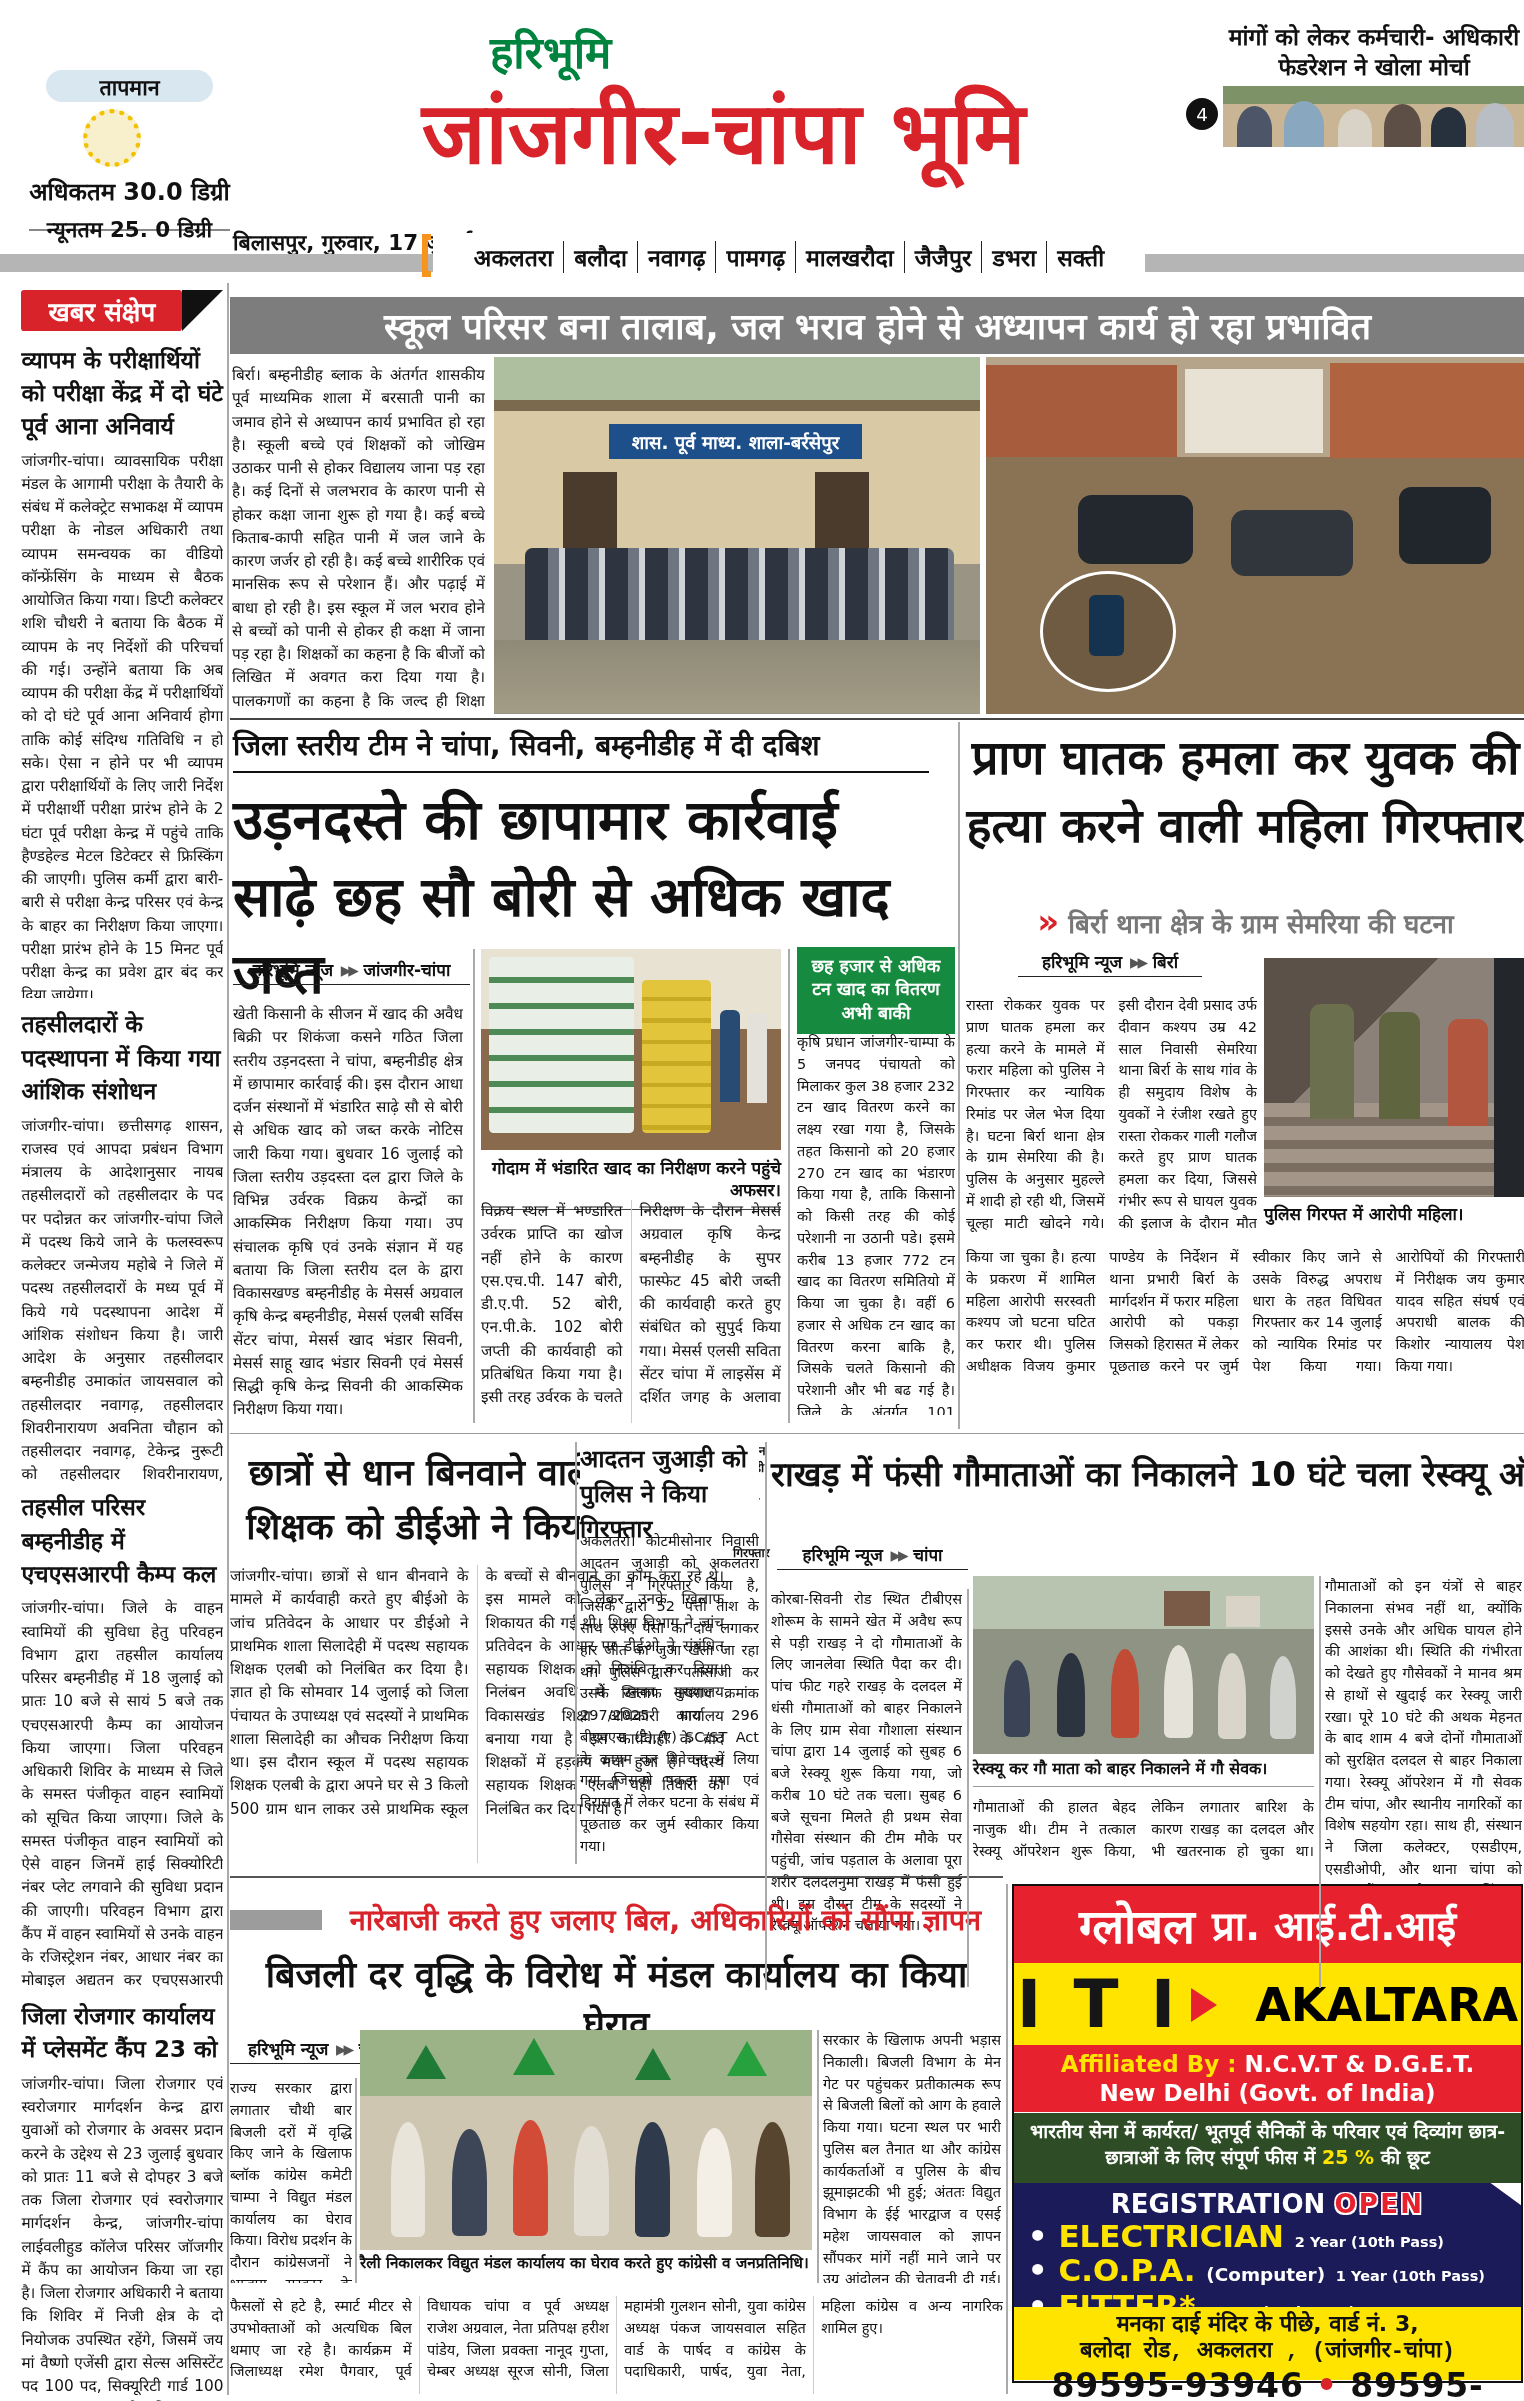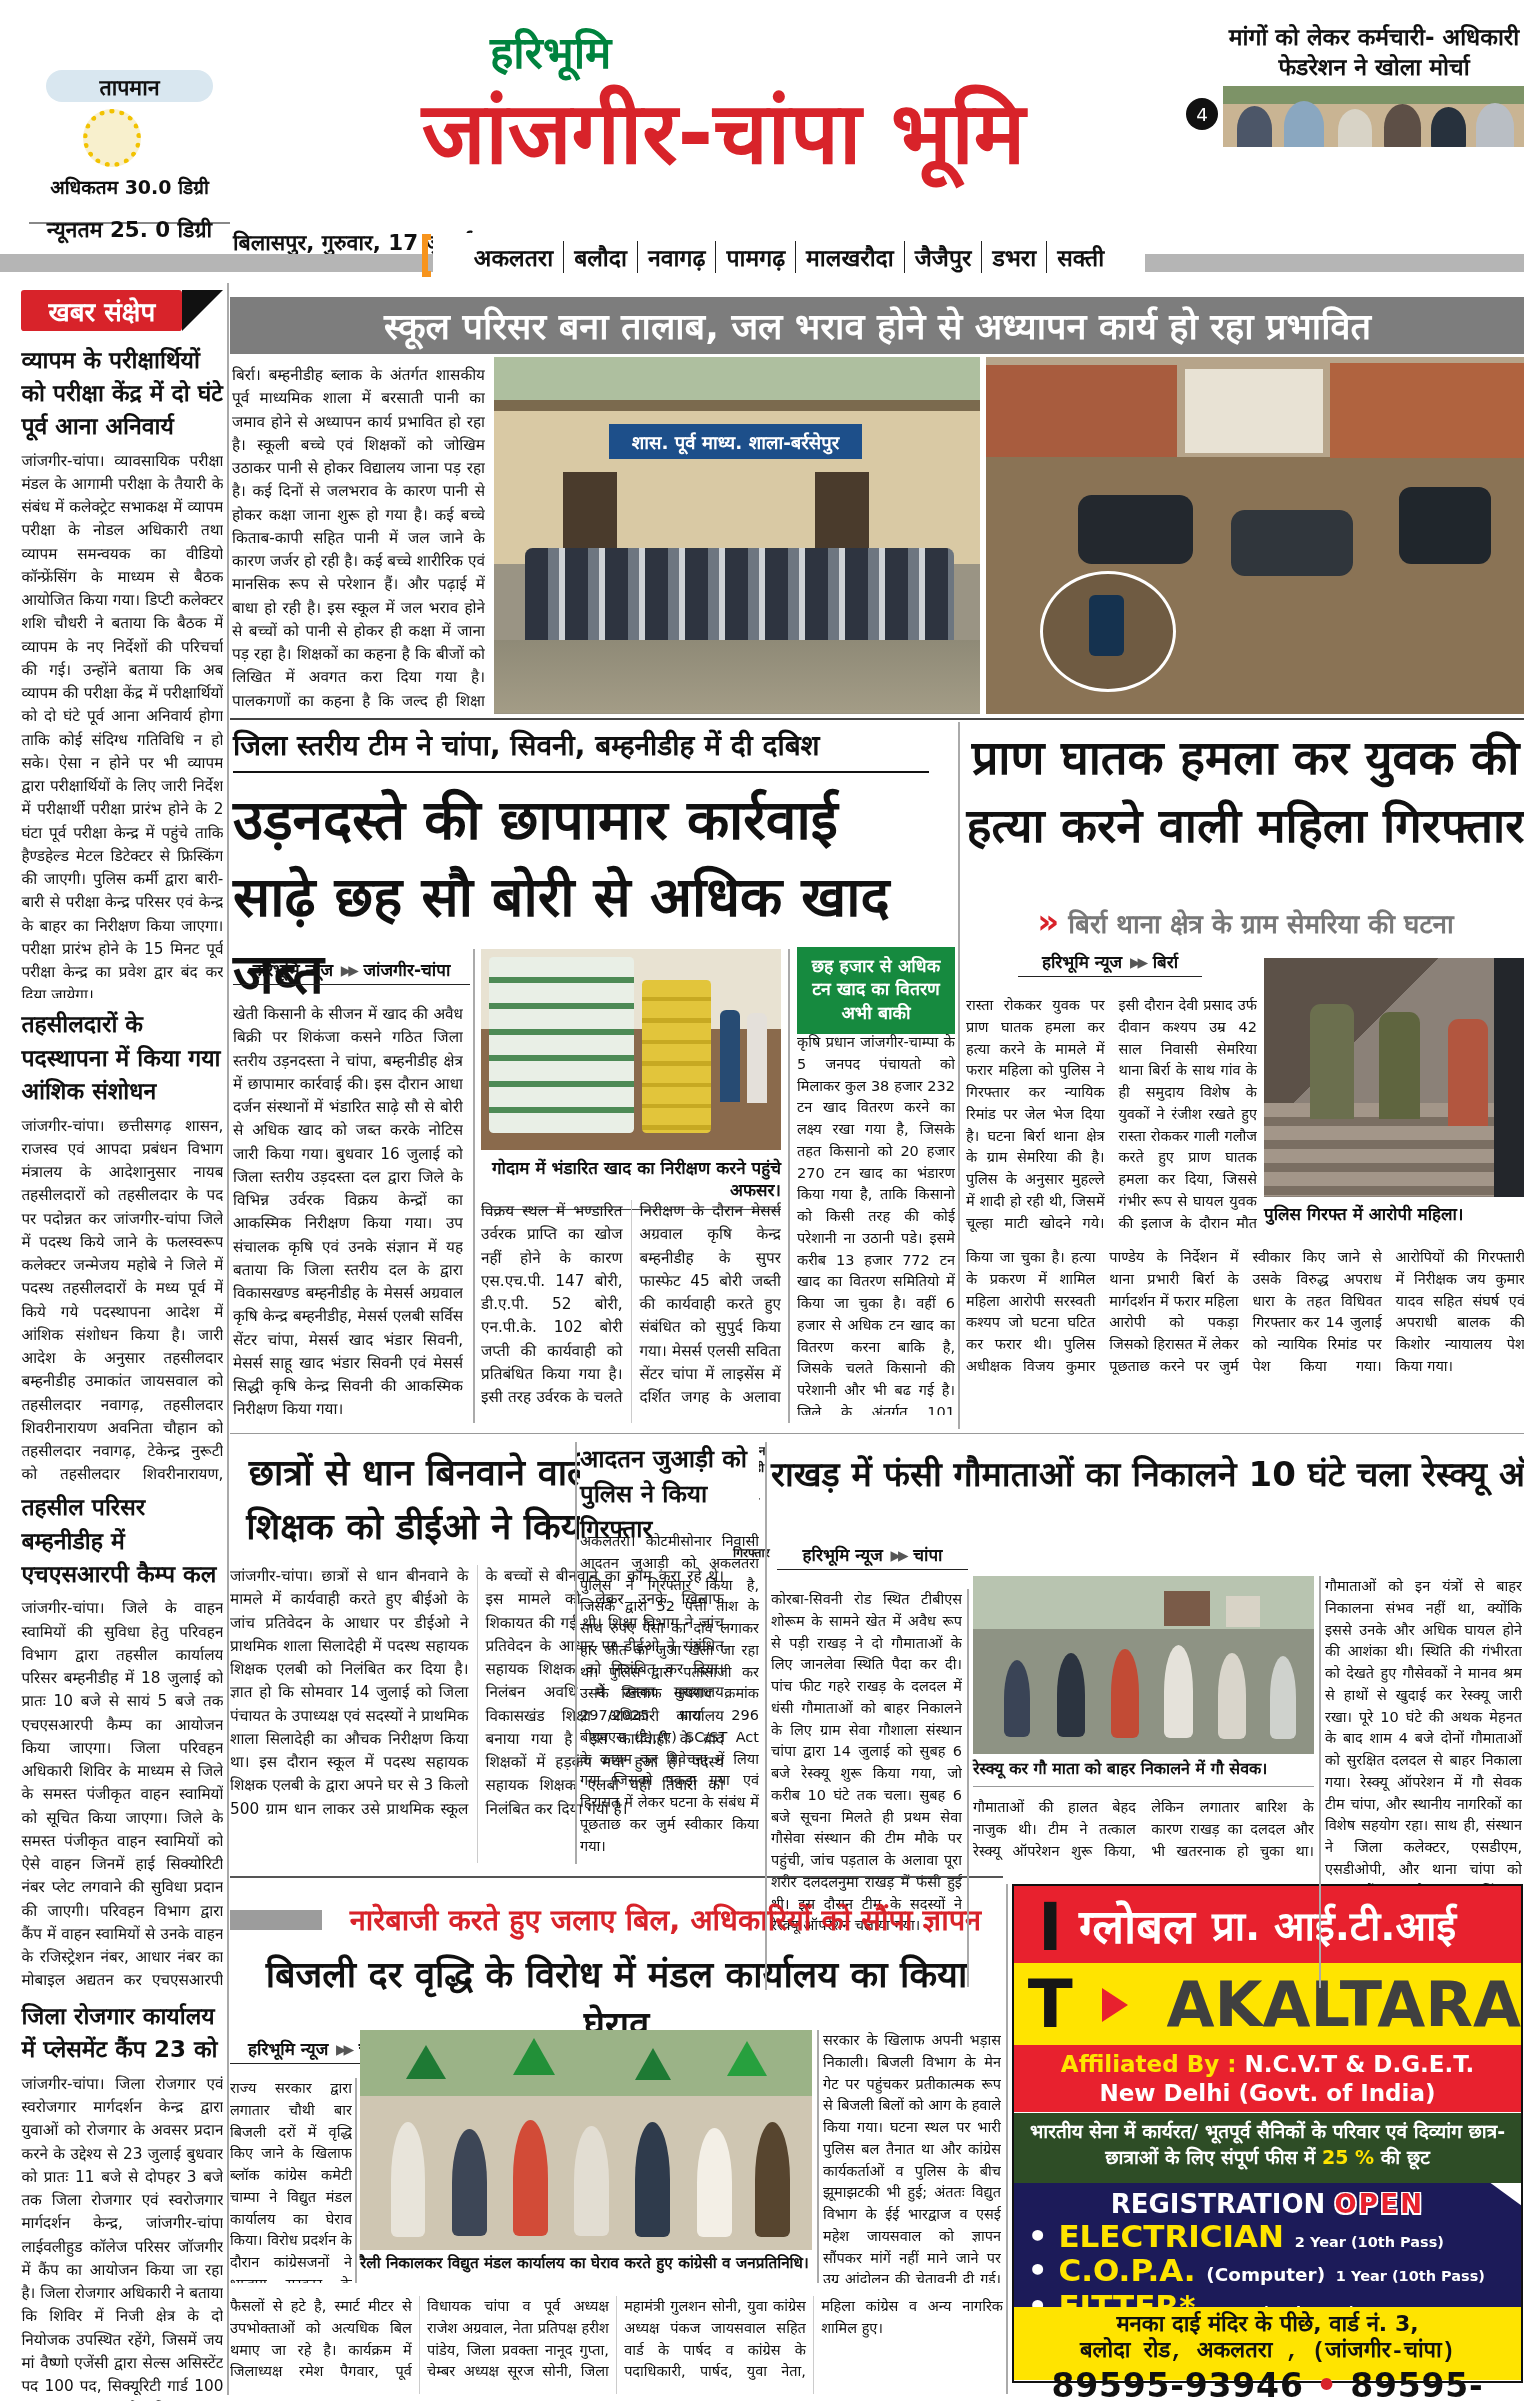--- a/index.html
+++ b/index.html
@@ -32,21 +32,21 @@
 <body>
 
 <div id="page">
 
   <div class="abs" style="left:46px;top:70px;width:167px;height:32px;background:#d9e7f0;border-radius:17px;
               display:flex;align-items:center;justify-content:center;font-size:21.4px;font-weight:bold;">
     <span>तापमान</span>
   </div>
   <div class="abs" style="left:83px;top:109px;width:58px;height:58px;border-radius:50%;
               background:#f8f0cd;border:5.4px dotted #f2c200;box-sizing:border-box;"></div>
-  <div class="abs b" style="left:29px;top:174px;width:201px;text-align:center;font-size:19px;border-bottom:2.3px solid #888;padding-bottom:22px;">अधिकतम 30.0 डिग्री</div>
+  <div class="abs b" style="left:29px;top:174px;width:201px;text-align:center;font-size:24px;border-bottom:2.3px solid #888;padding-bottom:22px;">अधिकतम 30.0 डिग्री</div>
   <div class="abs b" style="left:29px;top:214px;width:201px;text-align:center;font-size:21.4px;">न्यूनतम 25. 0 डिग्री</div>
 
   <div class="abs b" style="left:490px;top:21.4px;width:283px;font-size:44px;color:#00833e;">हरिभूमि</div>
   <div class="abs b" style="left:253px;top:67px;width:941px;text-align:center;font-size:86px;line-height:1.55;color:#d8232a;white-space:nowrap;">जांजगीर-चांपा भूमि</div>
   <div class="abs b" style="left:233px;top:227px;font-size:21.4px;">बिलासपुर, गुरुवार, 17 जुलाई 2025</div>
 
   <div class="abs" style="left:0;top:254px;width:1524px;height:18.4px;background:#b5b5b5;"></div>
   <div class="abs" style="left:422px;top:234px;width:9.2px;height:43px;border-left:6.1px solid #f7941d;border-top:6.1px solid #f7941d;border-bottom:6.1px solid #f7941d;box-sizing:border-box;"></div>
   <div class="abs nav-towns" style="left:433px;top:233px;width:712px;height:47px;">
     <span>अकलतरा</span>
@@ -236,21 +236,21 @@
   <div class="abs just clip body-sm" style="left:230px;top:2296px;width:773px;height:98px;column-count:4;column-gap:15.3px;column-rule:0.8px solid #ccc;">फैसलों से हटे है, स्मार्ट मीटर से उपभोक्ताओं को अत्यधिक बिल थमाए जा रहे है। कार्यक्रम में जिलाध्यक्ष रमेश पैगवार, पूर्व विधायक चांपा व पूर्व अध्यक्ष राजेश अग्रवाल, नेता प्रतिपक्ष हरीश पांडेय, जिला प्रवक्ता नानूद गुप्ता, चेम्बर अध्यक्ष सूरज सोनी, जिला महामंत्री गुलशन सोनी, युवा कांग्रेस अध्यक्ष पंकज जायसवाल सहित वार्ड के पार्षद व कांग्रेस के पदाधिकारी, पार्षद, युवा नेता, महिला कांग्रेस व अन्य नागरिक शामिल हुए।</div>
 
   <div class="abs" style="left:1012px;top:1884px;width:511px;height:499px;border:2.3px solid #111;box-sizing:border-box;">
     <div class="adband" style="top:0;height:77px;background:#e8212e;display:flex;align-items:center;justify-content:center;gap:17px;">
       <span class="b" style="color:#fff;font-size:47px;">ग्लोबल</span>
       <span class="b" style="color:#fff;font-size:40px;">प्रा. आई.टी.आई</span>
     </div>
     <div class="adband" style="top:77px;height:83px;background:#ffe400;display:flex;align-items:center;justify-content:center;gap:10.7px;">
       <span class="b" style="color:#161616;font-size:66px;letter-spacing:4.6px;">I T I</span>
       <span style="width:0;height:0;border-top:17px solid transparent;border-bottom:17px solid transparent;border-left:26px solid #e8212e;display:inline-block;"></span>
-      <span class="b" style="color:#404040;font-size:62px;margin-left:28px;">AKALTARA</span>
+      <span class="b" style="color:#000000;font-size:46px;margin-left:28px;">AKALTARA</span>
     </div>
     <div class="adband" style="top:159px;height:67px;background:#e8212e;color:#fff;font-weight:bold;line-height:1.3;padding-top:4.6px;">
       <div style="font-size:23px;"><span style="color:#ffe400;">Affiliated By :</span> <span>N.C.V.T &amp; D.G.E.T.</span></div>
       <div style="font-size:23px;">New Delhi (Govt. of India)</div>
     </div>
     <div class="adband" style="top:227px;height:70px;background:#2e4d26;color:#fff;font-weight:bold;font-size:19px;line-height:1.4;padding:4.6px 7.7px;">
       <span>भारतीय सेना में कार्यरत/ भूतपूर्व सैनिकों के परिवार एवं दिव्यांग छात्र-छात्राओं के लिए संपूर्ण फीस में</span>
       <span style="color:#ffe400;">25 %</span>
       <span>की छूट</span>
     </div>

